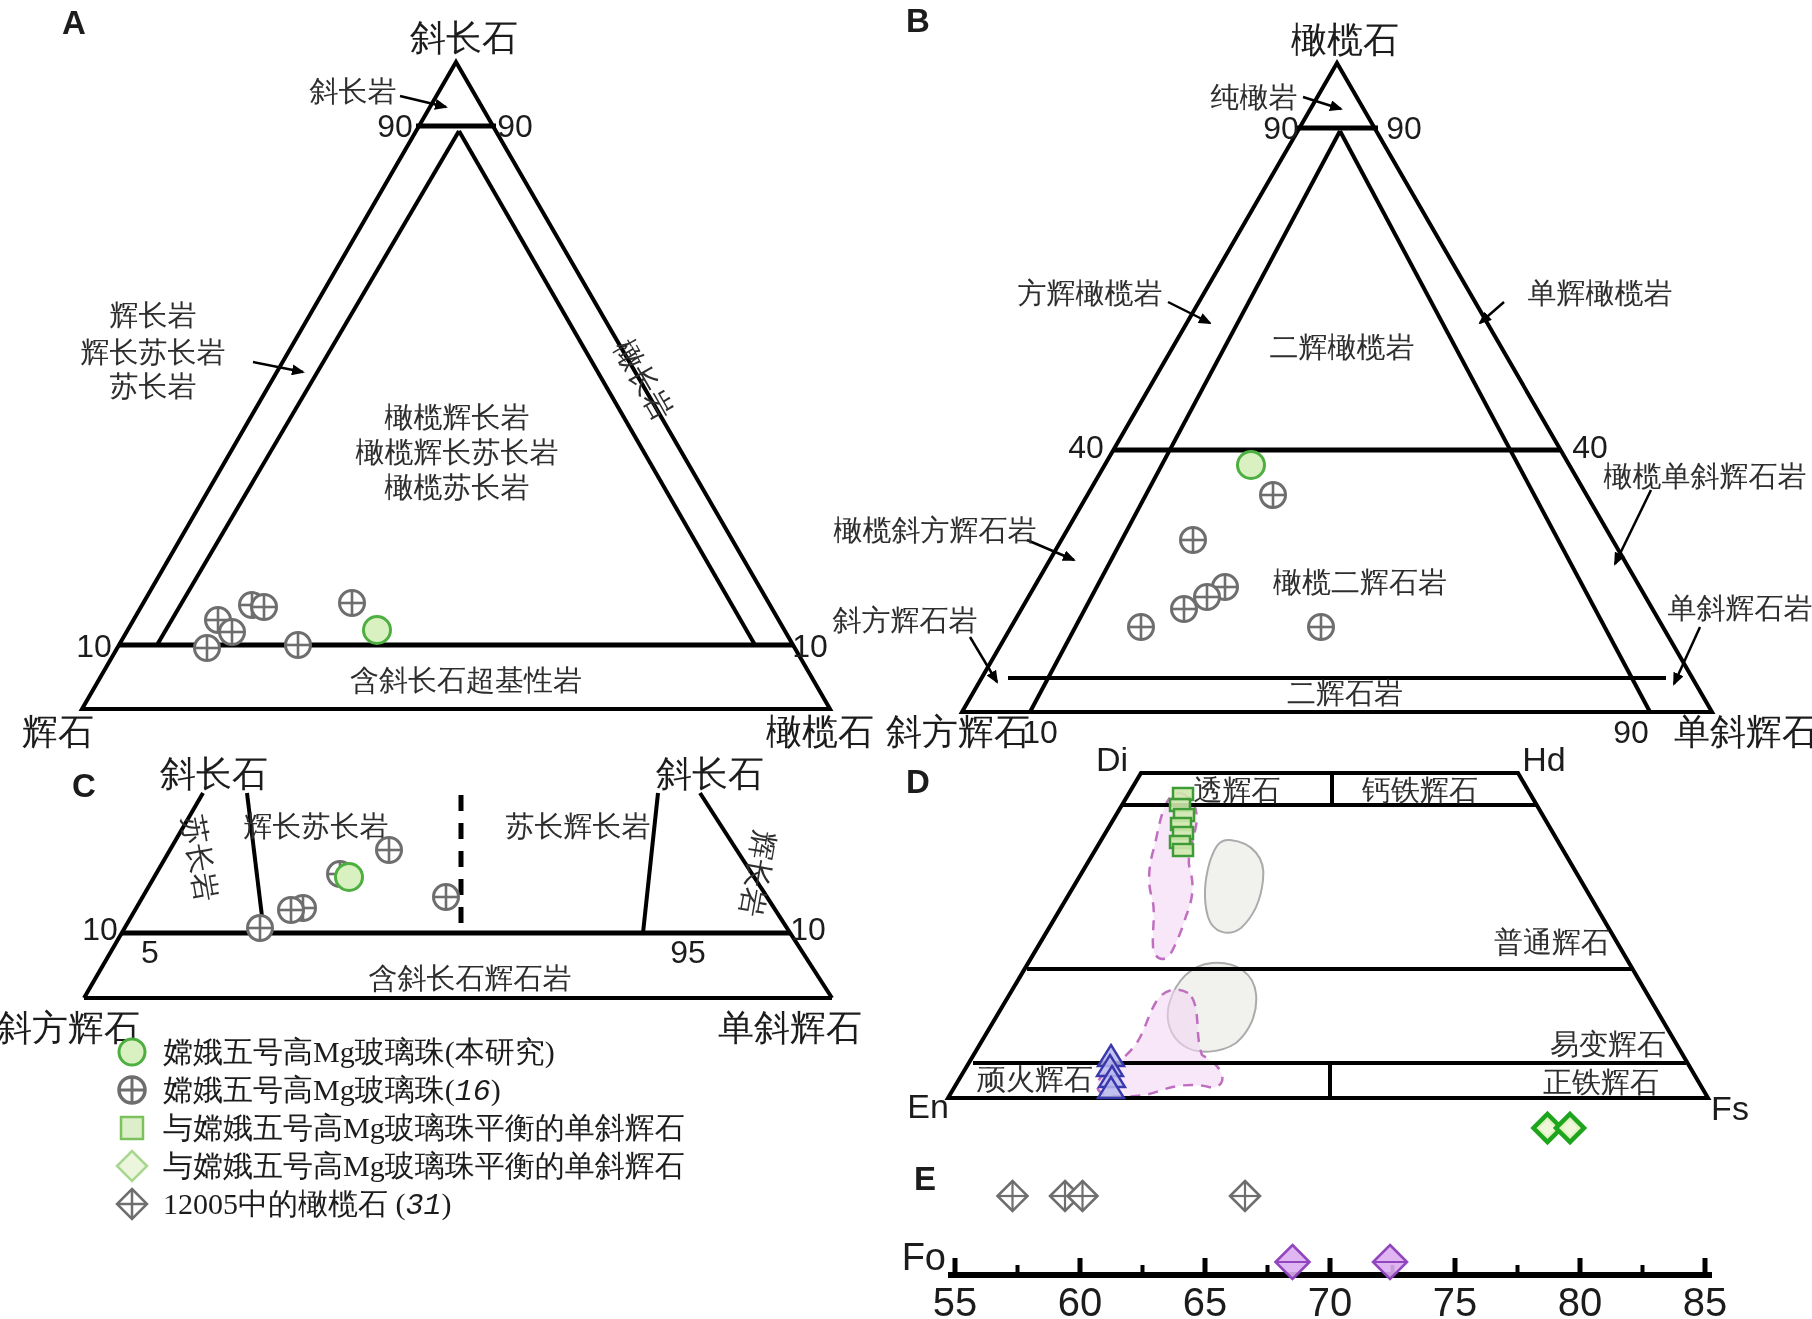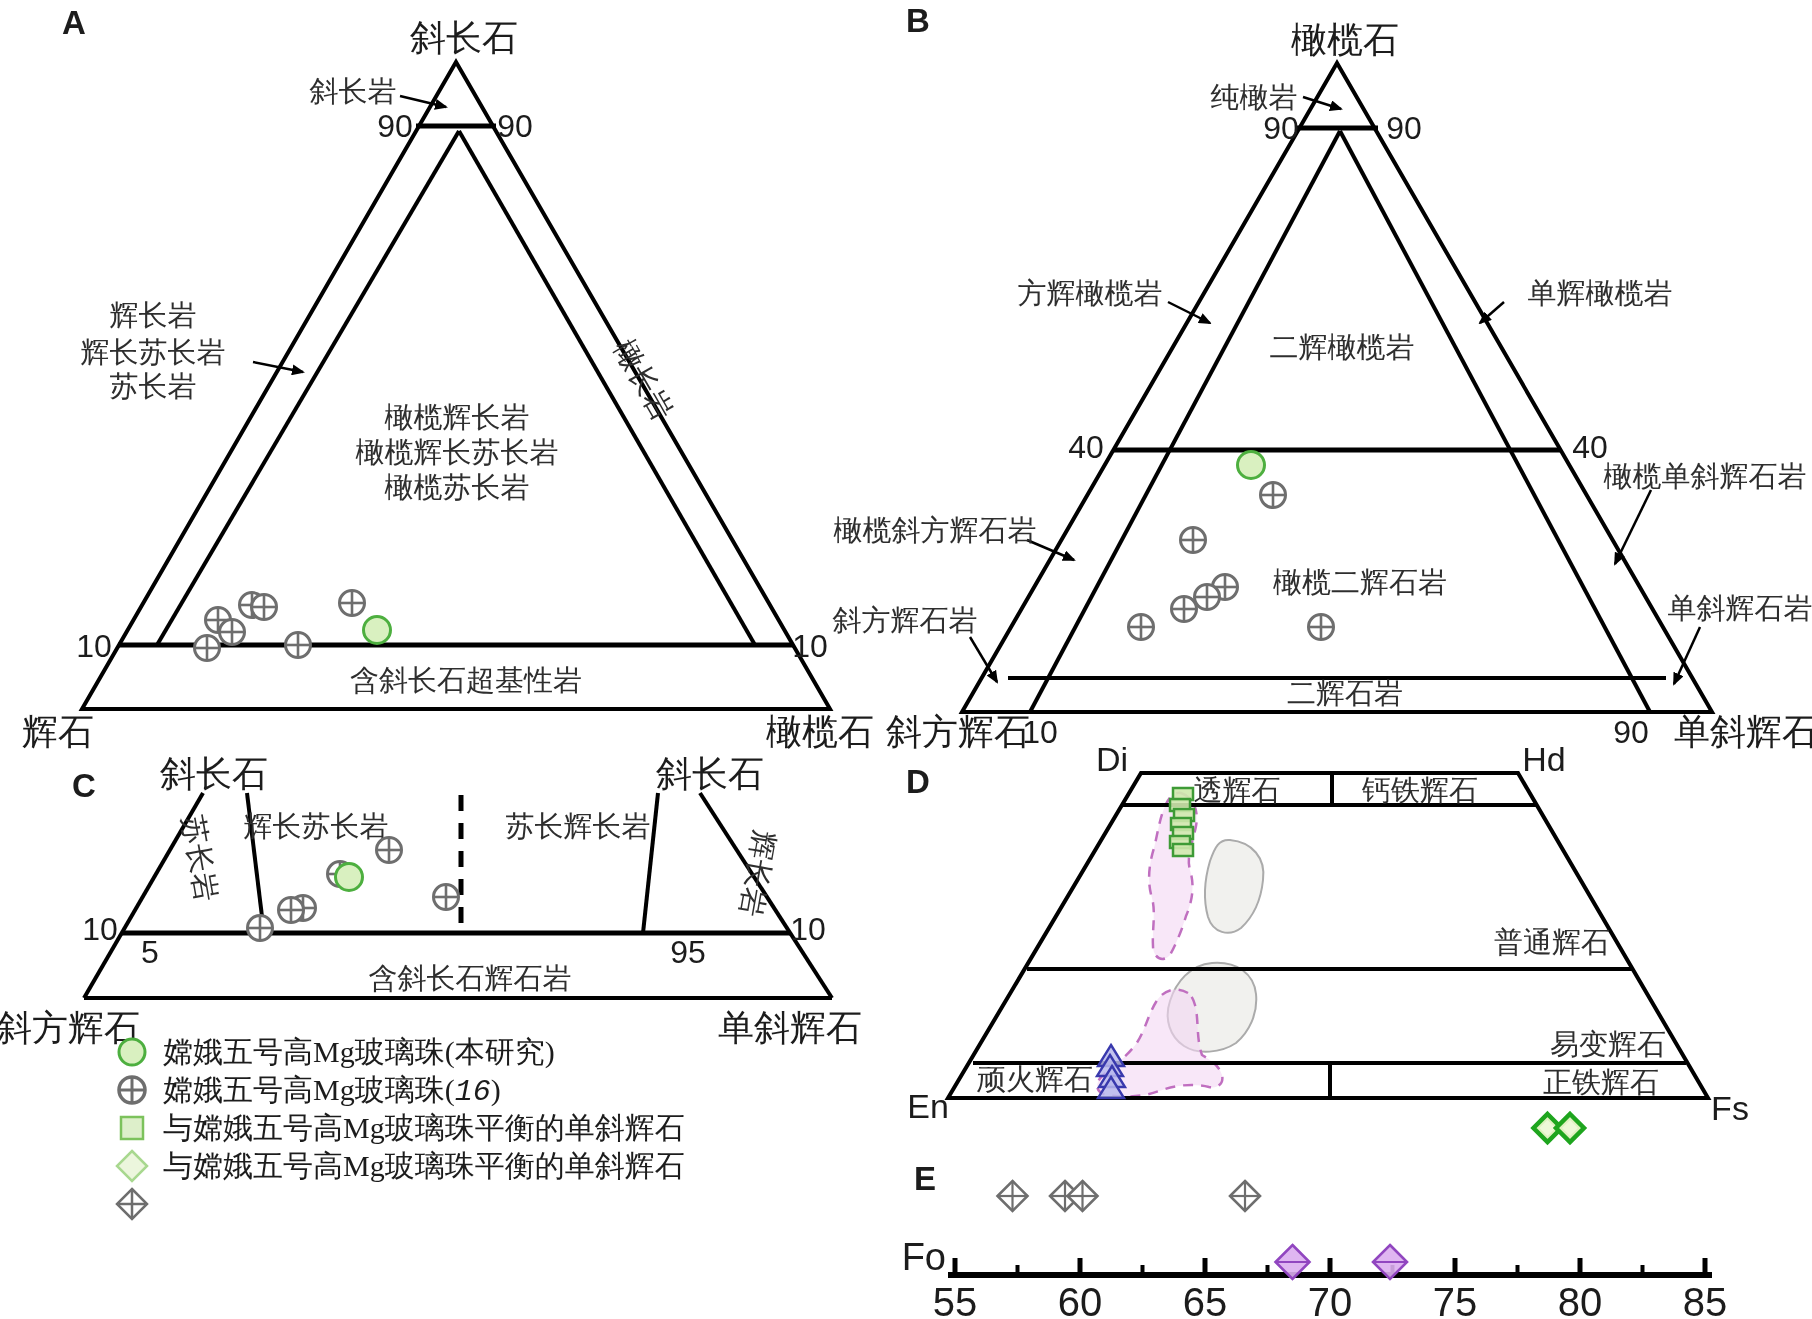--- a/index.html
+++ b/index.html
@@ -323,15 +323,16 @@
           <polygon points="18,3 33,18 18,33 3,18" fill="#ecf6dd" stroke="#a8d88f" stroke-width="2.5"></polygon>
         </svg>
     <span class="ltext"><span>与嫦娥五号高Mg玻璃珠平衡的单斜辉石</span><i></i><span></span></span>
   </div>
   <div class="lrow">
     <svg class="lmark" width="36" height="36">
           <polygon points="18,3 33,18 18,33 3,18" fill="#fff" stroke="#6e6e6e" stroke-width="2.5"></polygon>
           <line x1="5" y1="18" x2="31" y2="18" stroke="#6e6e6e" stroke-width="2.5"></line>
           <line x1="18" y1="5" x2="18" y2="31" stroke="#6e6e6e" stroke-width="2.5"></line>
         </svg>
+    <span class="ltext"><span>12005中的橄榄石 (</span><i>31</i><span>)</span></span>
   </div>
 </div>
 </div>
 
 </body></html>

